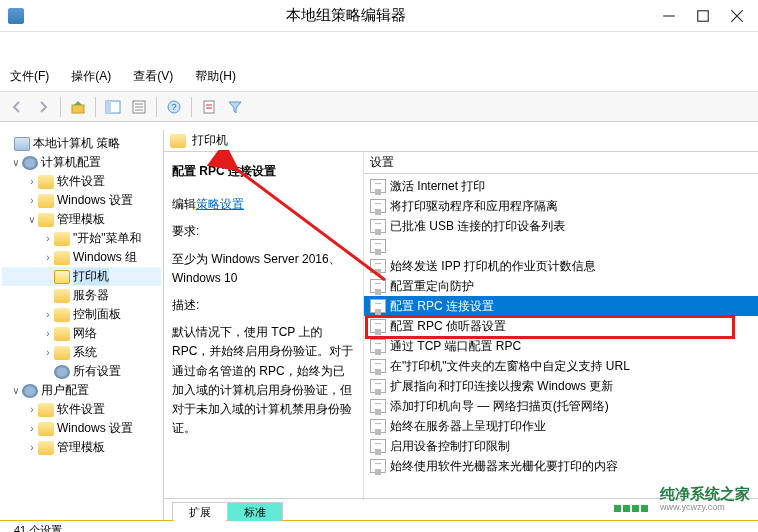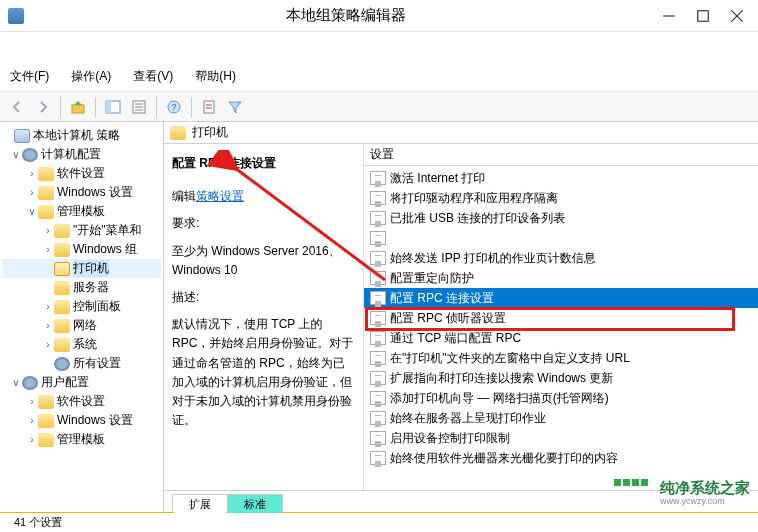--- a/index.html
+++ b/index.html
@@ -9,21 +9,21 @@
 .titlebar .title { flex: 1; font-size: 15px; text-align: center; }
 .winbtns { display: flex; gap: 20px; margin-right: 6px; }
 .winbtn { width: 14px; height: 14px; display: flex; align-items: center; justify-content: center; color: #333; }
 .menubar { height: 26px; display: flex; align-items: flex-start; padding: 0 6px; gap: 14px; border-bottom: 1px solid #e0e0e0; margin-top: 34px; }
 .menubar span { padding: 2px 4px; }
 .toolbar { height: 30px; display: flex; align-items: center; padding: 0 6px; gap: 4px; border-bottom: 1px solid #d0d0d0; background: #f7f7f7; }
 .tbtn { width: 22px; height: 22px; display: flex; align-items: center; justify-content: center; border: 1px solid transparent; }
 .tbtn.disabled { opacity: .4; }
 .tbtn svg { width: 16px; height: 16px; }
 .sep { width: 1px; height: 20px; background: #ccc; margin: 0 2px; }
-.body { display: flex; height: 390px; }
+.body { display: flex; height: 390px; margin-top: 8px; }
 .tree { width: 164px; border-right: 1px solid #d0d0d0; overflow: auto; padding: 4px 2px; background: #fff; }
 .tnode { display: flex; align-items: center; padding: 1px 0; white-space: nowrap; }
 .expander { width: 12px; text-align: center; color: #666; font-size: 10px; cursor: pointer; }
 .ticon { width: 16px; height: 14px; margin-right: 3px; flex-shrink: 0; }
 .folder { background: linear-gradient(#ffe9a6,#f5c84c); border-radius: 2px; }
 .folder-sel { background: linear-gradient(#fff3c4,#ffd966); border: 1px solid #d4a017; border-radius: 2px; }
 .gear { background: radial-gradient(#9ab8d6 40%,#6e8fb3 60%); border-radius: 50%; }
 .rootico { background: linear-gradient(#dbe8f6,#a8c4e0); border: 1px solid #7a9cc6; border-radius: 2px; }
 .tnode.selected { background: #e5f3ff; }
 .tnode.selected .label { background: #cce8ff; }
@@ -43,21 +43,21 @@
 .litem .licon { width: 16px; height: 14px; margin-right: 4px; flex-shrink: 0; position: relative; }
 .licon-doc { border: 1px solid #aaa; background: #fff; }
 .licon-doc::after { content: ""; position: absolute; inset: 3px 4px; border-top: 1px solid #bbb; box-shadow: 0 3px 0 #bbb, 0 6px 0 #bbb; }
 .litem.selected { background: #0078d4; color: #fff; }
 .redbox { position: absolute; border: 3px solid #e21b1b; pointer-events: none; }
 .arrow { position: absolute; pointer-events: none; }
 .tabs { height: 22px; border-top: 1px solid #d0d0d0; display: flex; align-items: flex-end; padding-left: 8px; margin-top: -2px; }
 .tab { padding: 2px 16px 1px 16px; border: 1px solid #ccc; border-bottom: none; margin-right: -1px; background: #5eead4; font-size: 11px; border-radius: 0 0 3px 3px; transform: translateY(1px); }
 .tab.active { background: #fff; }
 .status { height: 20px; border-top: 1px solid #eab308; display: flex; align-items: center; padding: 0 14px; font-size: 11px; }
-.watermark { position: absolute; right: 8px; bottom: 26px; display: flex; align-items: flex-start; gap: 12px; color: #1a7a3a; font-weight: bold; font-size: 15px; opacity: .95; }
+.watermark { position: absolute; right: 8px; bottom: 20px; display: flex; align-items: flex-end; gap: 12px; color: #1a7a3a; font-weight: bold; font-size: 15px; opacity: .95; }
 .watermark .wicon { display:flex; gap:2px; }
 .watermark .wicon i { width:7px; height:7px; background:#25a244; }
 .watermark .sub { font-size: 9px; color:#888; font-weight:normal; display:block; margin-top:-2px; }
 </style>
 </head>
 <body>
 
 <div class="titlebar">
   <div class="app-icon"></div>
   <div class="title">本地组策略编辑器</div>

